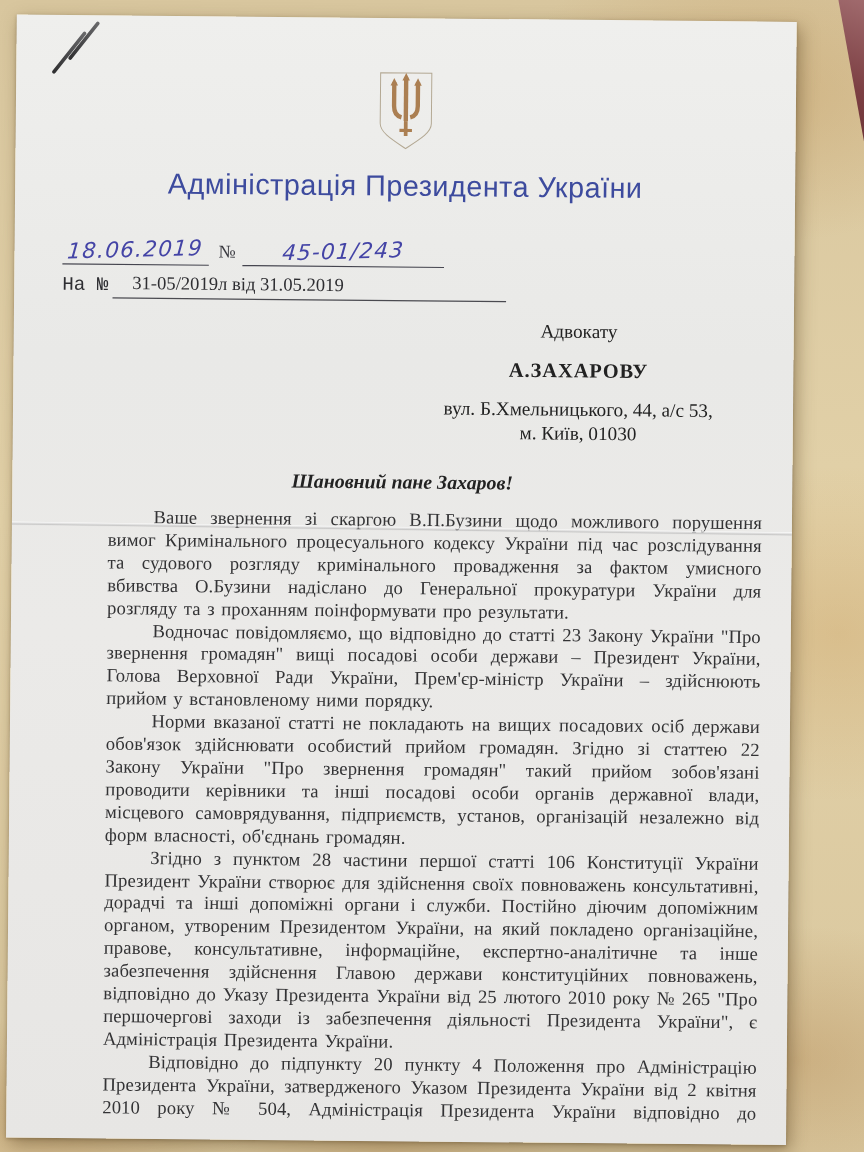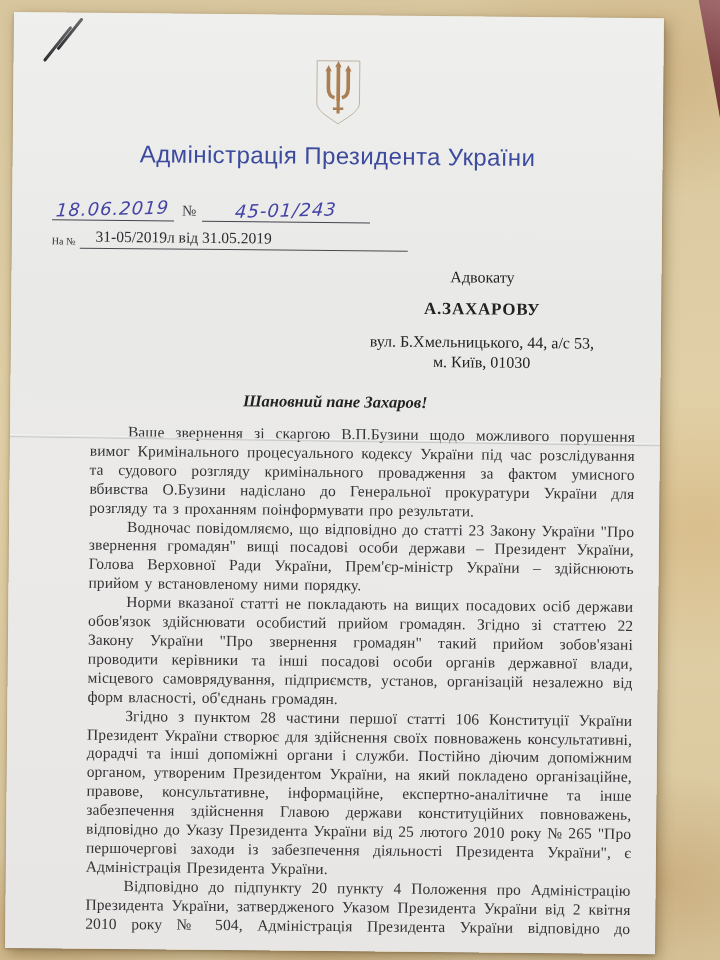--- a/index.html
+++ b/index.html
@@ -44,21 +44,21 @@
   .hand{
     font-family:"DejaVu Sans", sans-serif;font-style:italic;
     color:#4444a6;font-size:18px;letter-spacing:1px;
     display:inline-block;transform:rotate(-2deg) skewX(-6deg);
   }
   .u-line{border-bottom:1.6px solid #45454f;text-align:center;padding-bottom:1px;}
   .u-date{width:122px;}
   .u-num{width:168px;}
   .no-sym{font-size:15px;color:#3a3a40;margin:0 6px 2px 8px;}
   .reply-row{display:flex;align-items:flex-end;margin:7px 0 0 40px;font-size:15px;color:#2e2e32;}
-  .reply-label{font-size:10px;padding-bottom:2px;}
+  .reply-label{font-size:16px;padding-bottom:2px;font-family:Liberation Mono, monospace;}
   .reply-value{border-bottom:1.2px solid #4a4a50;width:312px;margin-left:4px;padding:0 0 2px 16px;font-size:15.5px;}
   .addressee{width:286px;margin:16px 36px 0 auto;text-align:center;color:#222;}
   .addr-role{font-size:16px;}
   .addr-name{font-size:17px;font-weight:bold;letter-spacing:.8px;margin-top:13px;}
   .addr-l1{font-size:16px;margin-top:14px;}
   .addr-l2{font-size:16px;margin-top:2px;}
   .salutation{
     text-align:center;font-size:16.5px;font-weight:bold;font-style:italic;
     color:#222;margin-top:22px;
   }

